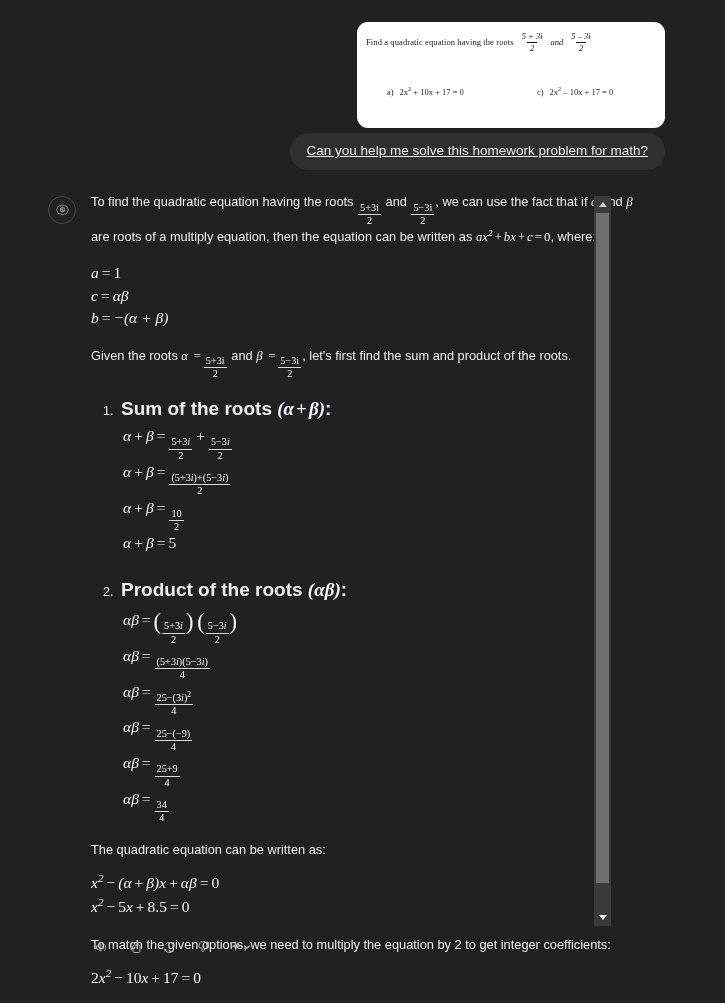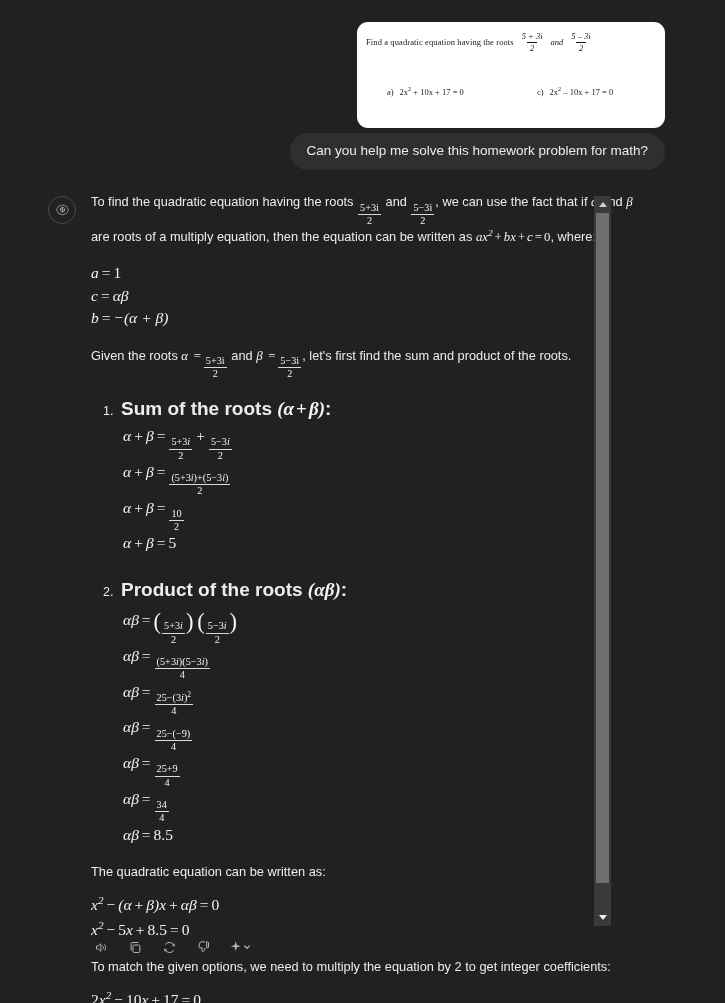--- a/index.html
+++ b/index.html
@@ -83,20 +83,21 @@
   .hw-opt.c { left: 180px; top: 24px; }
   sup { font-size: .72em; vertical-align: super; }
 
   
   .user-row {
     position: absolute;
     left: 0; top: 133px;
     width: 665px;
     display: flex;
     justify-content: flex-end;
+    text-decoration: underline;
   }
   .user-bubble {
     background: #2f2f2f;
     border-radius: 18px;
     padding: 9px 17px 10px;
     font-size: 13.5px;
     line-height: 1.35;
     color: #ececec;
     max-width: 420px;
   }
@@ -384,21 +385,20 @@
                   <span class="den">4</span>
                 </span></span>
             <span class="blk">αβ<span class="op">=</span><span class="mfrac">
                   <span class="num">25+9</span>
                   <span class="den">4</span>
                 </span></span>
             <span class="blk">αβ<span class="op">=</span><span class="mfrac">
                   <span class="num">34</span>
                   <span class="den">4</span>
                 </span></span>
-            <span class="blk">αβ<span class="op">=</span><span class="up">8.5</span></span>
           </div>
         </li>
 
       </ol>
 
       <p class="para-tight">The quadratic equation can be written as:</p>
       <div style="margin-bottom:16px">
         <span class="blk">x<sup>2</sup><span class="op">−</span>(α<span class="op">+</span>β)x<span class="op">+</span>αβ<span class="op">=</span><span class="up">0</span></span>
         <span class="blk">x<sup>2</sup><span class="op">−</span><span class="up">5</span>x<span class="op">+</span><span class="up">8.5</span><span class="op">=</span><span class="up">0</span></span>
       </div>

